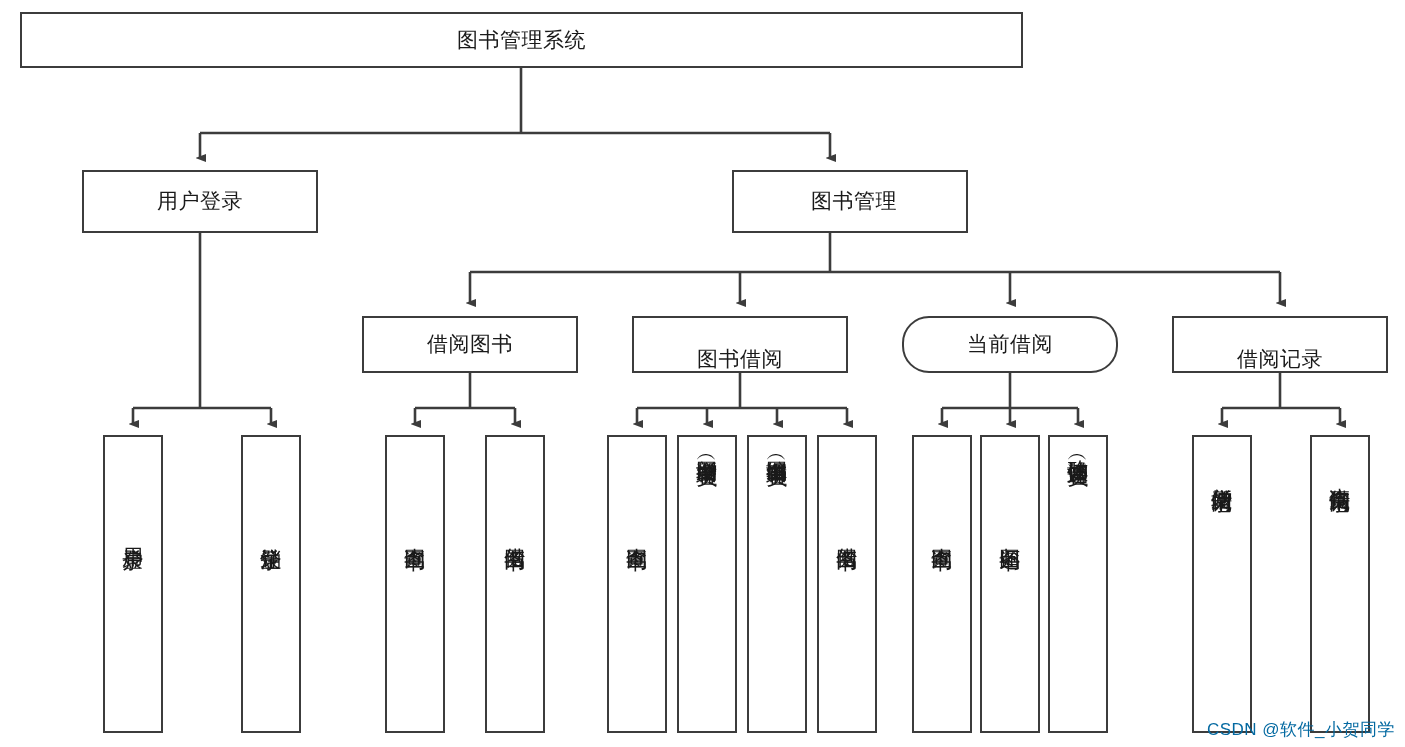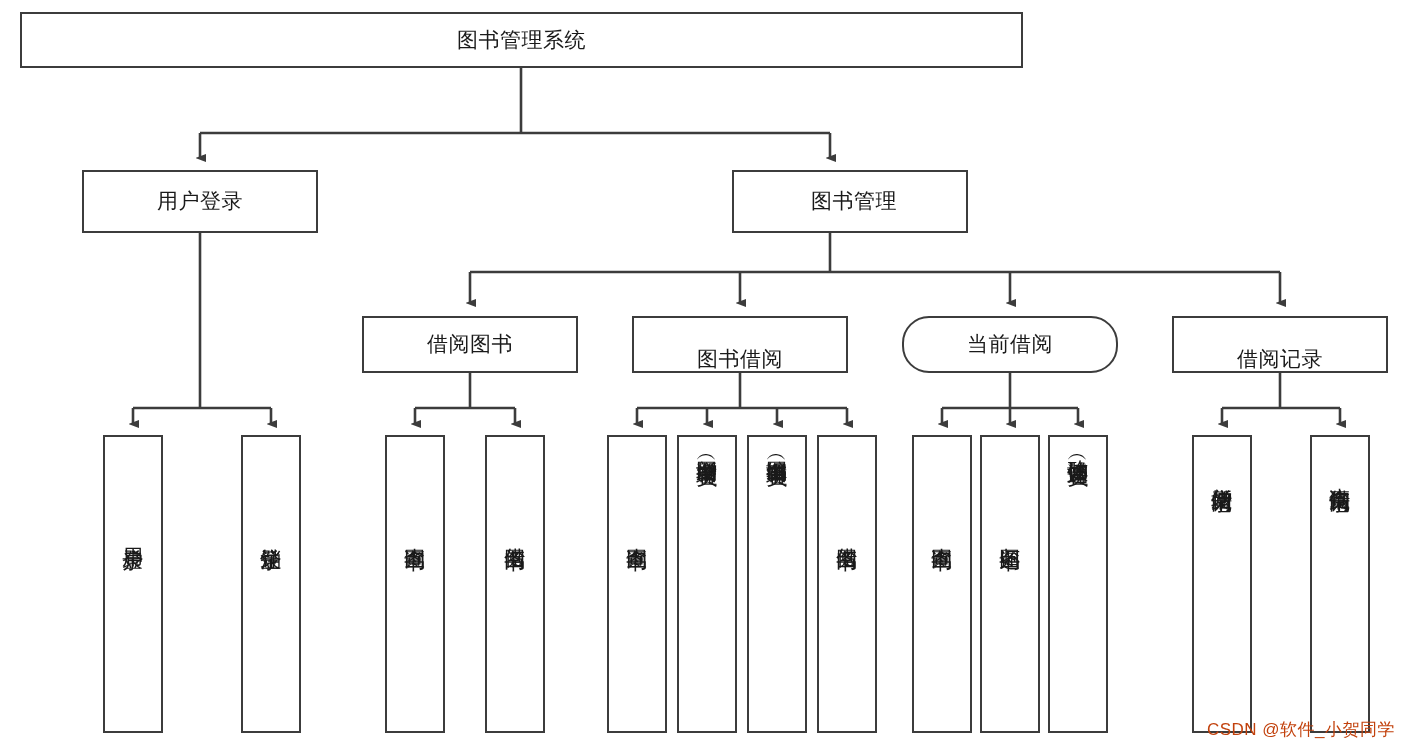--- a/index.html
+++ b/index.html
@@ -59,21 +59,21 @@
     margin-top: 28px;
   }
   .node.vertical.low .label {
     margin-top: 88px;
   }
   #watermark {
     position: absolute;
     right: 10px;
     bottom: 6px;
     font-size: 17px;
-    color: #c2410c;
+    color: #0369a1;
     letter-spacing: 0.5px;
     white-space: nowrap;
     user-select: none;
   }
 </style>
 </head>
 <body>
 
 <div id="canvas">
 

